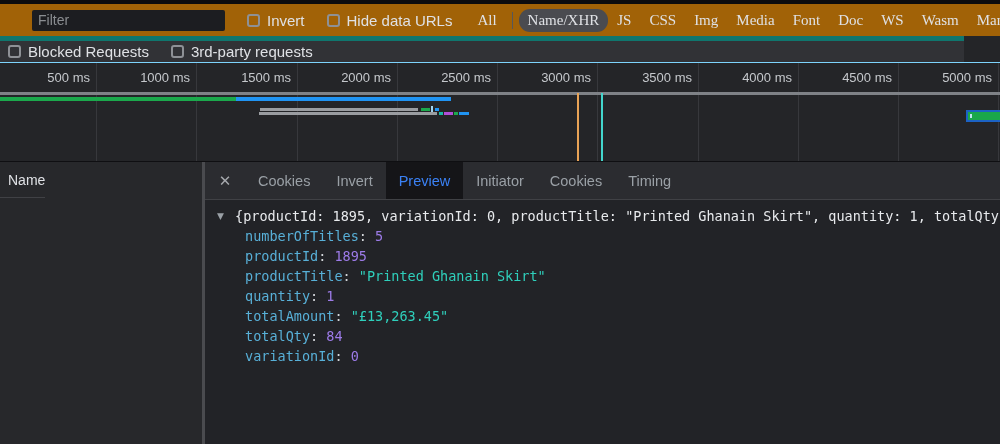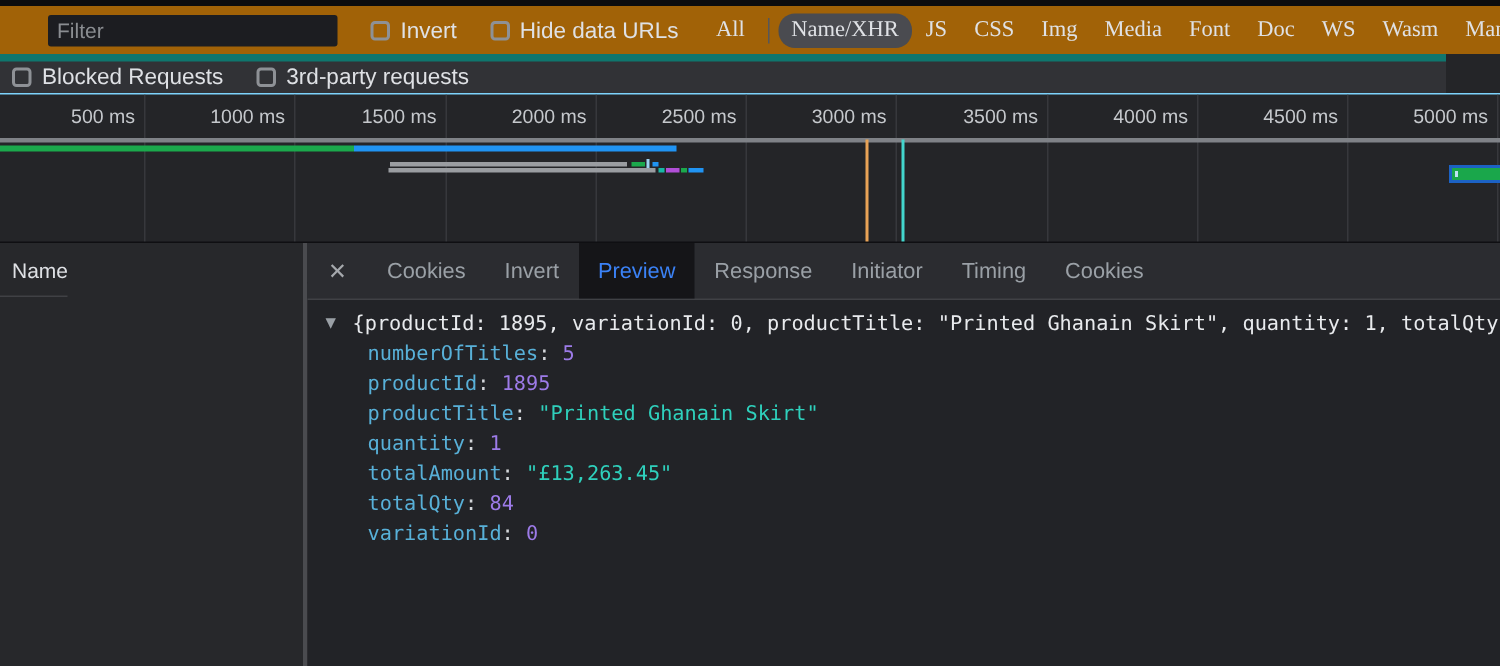--- a/index.html
+++ b/index.html
@@ -155,24 +155,23 @@
     </div>
 
     <div class="panel-divider"></div>
 
     <div class="detail-panel">
       <div class="tabbar">
         <span class="close-btn">✕</span>
         <span class="tab">Cookies</span>
         <span class="tab">Invert</span>
         <span class="tab active">Preview</span>
-        <span class="tab">Response</span>
         <span class="tab">Initiator</span>
+        <span class="tab">Cookies</span>
         <span class="tab">Timing</span>
-        <span class="tab">Cookies</span>
       </div>
 
       <div class="preview">
         <div class="json-root">
           <span class="caret">▼</span>
           <span class="root-text">{productId: 1895, variationId: 0, productTitle: "Printed Ghanain Skirt", quantity: 1, totalQty: 84, totalAmount: "£13,263.45", numberOfTitles: 5}</span>
         </div>
         <div class="json-prop">
           <span class="jkey">numberOfTitles</span><span class="jcolon">: </span><span class="jnum">5</span>
         </div>

